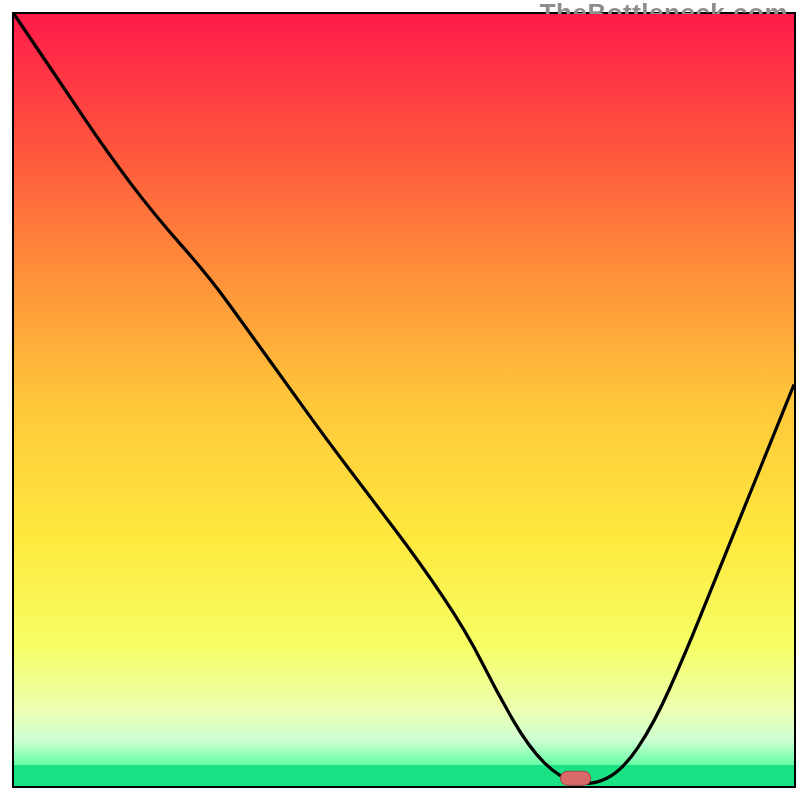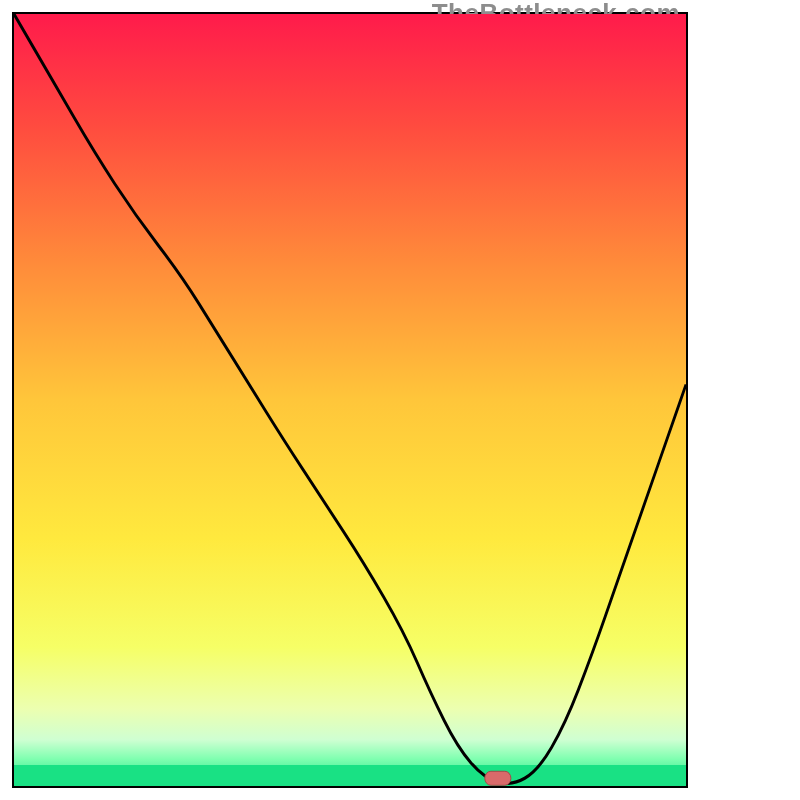--- a/index.html
+++ b/index.html
@@ -7,21 +7,21 @@
     padding: 0;
     width: 800px;
     height: 800px;
     background: #ffffff;
     overflow: hidden;
   }
   .frame {
     position: absolute;
     left: 12px;
     top: 12px;
-    width: 676px;
+    width: 784px;
     height: 776px;
     border: 2px solid #000;
     box-sizing: border-box;
   }
   .plot-area {
     position: absolute;
     left: 0;
     top: 0;
     width: 100%;
     height: 100%;

